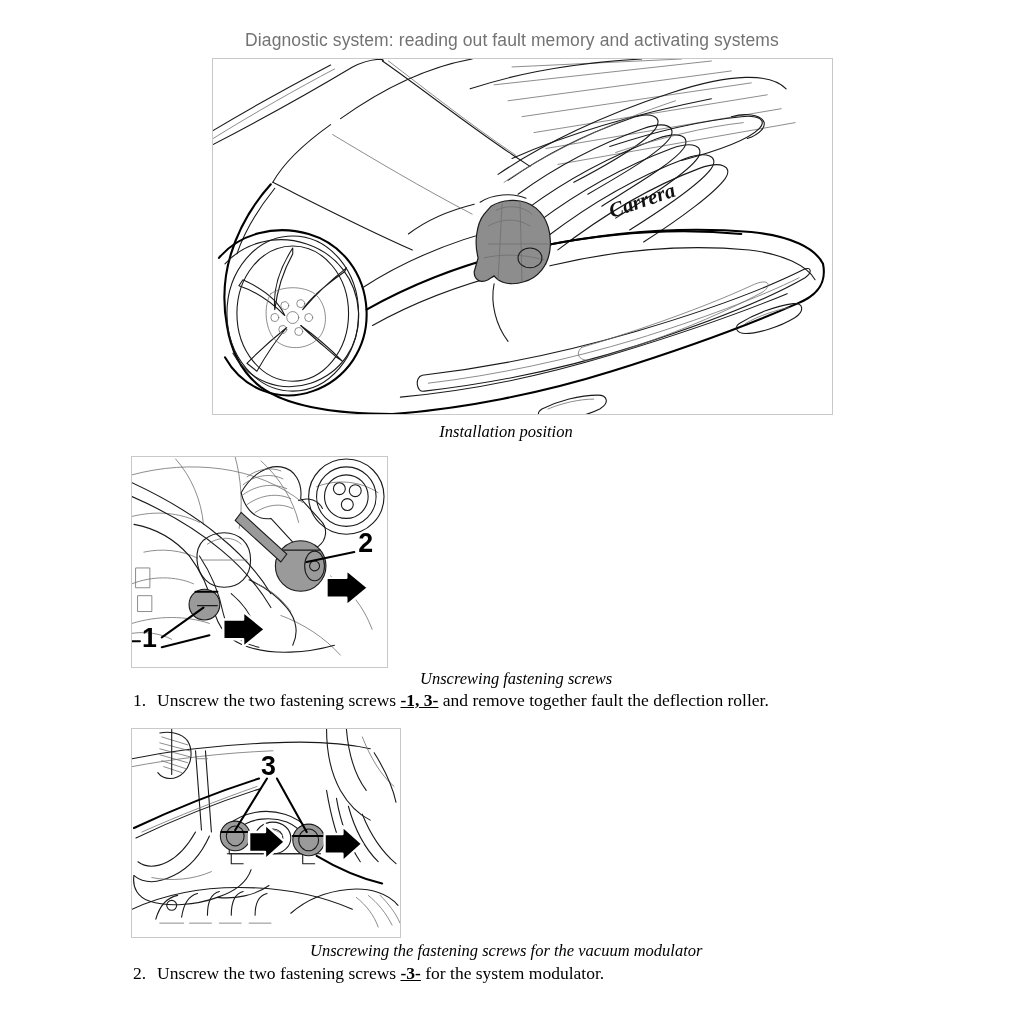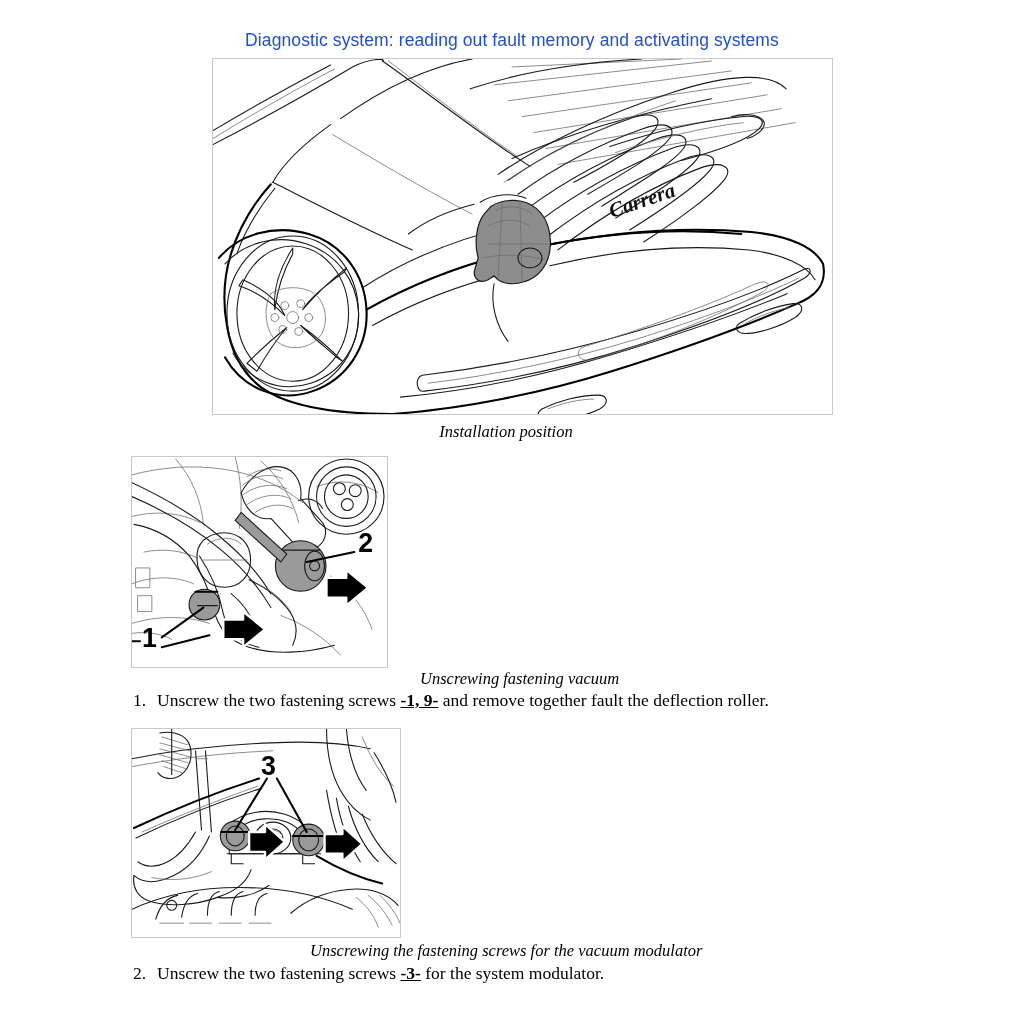--- a/index.html
+++ b/index.html
@@ -20,21 +20,21 @@
   
   .page-title {
     position: absolute;
     top: 30px;
     left: 0;
     width: 1024px;
     text-align: center;
     font-family: "Liberation Sans", "DejaVu Sans", sans-serif;
     font-size: 17.5px;
     letter-spacing: 0.1px;
-    color: #1d4ed8;
+    color: #737373;
     white-space: nowrap;
   }
 
   
   .figure-frame {
     position: absolute;
     box-sizing: border-box;
     border: 1px solid #c9c9c9;
     background: #ffffff;
     overflow: hidden;
@@ -295,24 +295,24 @@
     <text class="callout-num" x="10" y="192" font-size="27">1</text>
     <path class="ln-b" d="M30 182 L 72 152"></path>
     <path class="ln-b" d="M30 192 L 78 180"></path>
     <path class="ln-b" d="M0 186 L 8 186"></path>
 
     <path class="arrow-blk" d="M196 122 L 216 122 L 216 114 L 238 132 L 216 150 L 216 142 L 196 142 Z"></path>
     <path class="arrow-blk" d="M92 164 L 112 164 L 112 156 L 134 174 L 112 192 L 112 184 L 92 184 Z"></path>
   </svg>
 </div>
 
-<div class="caption" id="caption-2">Unscrewing fastening vacuum</div>
+<div class="caption" id="caption-2">Unscrewing fastening screws</div>
 
 <div class="step" id="step-1">
-  <span class="step-num">1.</span><span>Unscrew the two fastening screws </span><span class="ref">-1, 9-</span><span> and remove together fault the deflection roller.</span>
+  <span class="step-num">1.</span><span>Unscrew the two fastening screws </span><span class="ref">-1, 3-</span><span> and remove together fault the deflection roller.</span>
 </div>
 
 <div class="figure-frame" id="fig-vacuum">
   <svg class="figure-svg" viewBox="0 0 270 210" preserveAspectRatio="none">
 
     <path class="ln" d="M0 30 C 40 22 90 16 140 14 C 180 12 214 14 240 20"></path>
     <path class="ln-t" d="M0 38 C 42 30 92 24 142 22"></path>
     <path class="ln" d="M196 0 C 196 22 200 44 210 62 C 218 76 228 86 240 92"></path>
     <path class="ln" d="M216 0 C 218 24 224 46 236 62"></path>
     <path class="ln-t" d="M232 8 C 240 28 250 46 264 58"></path>

